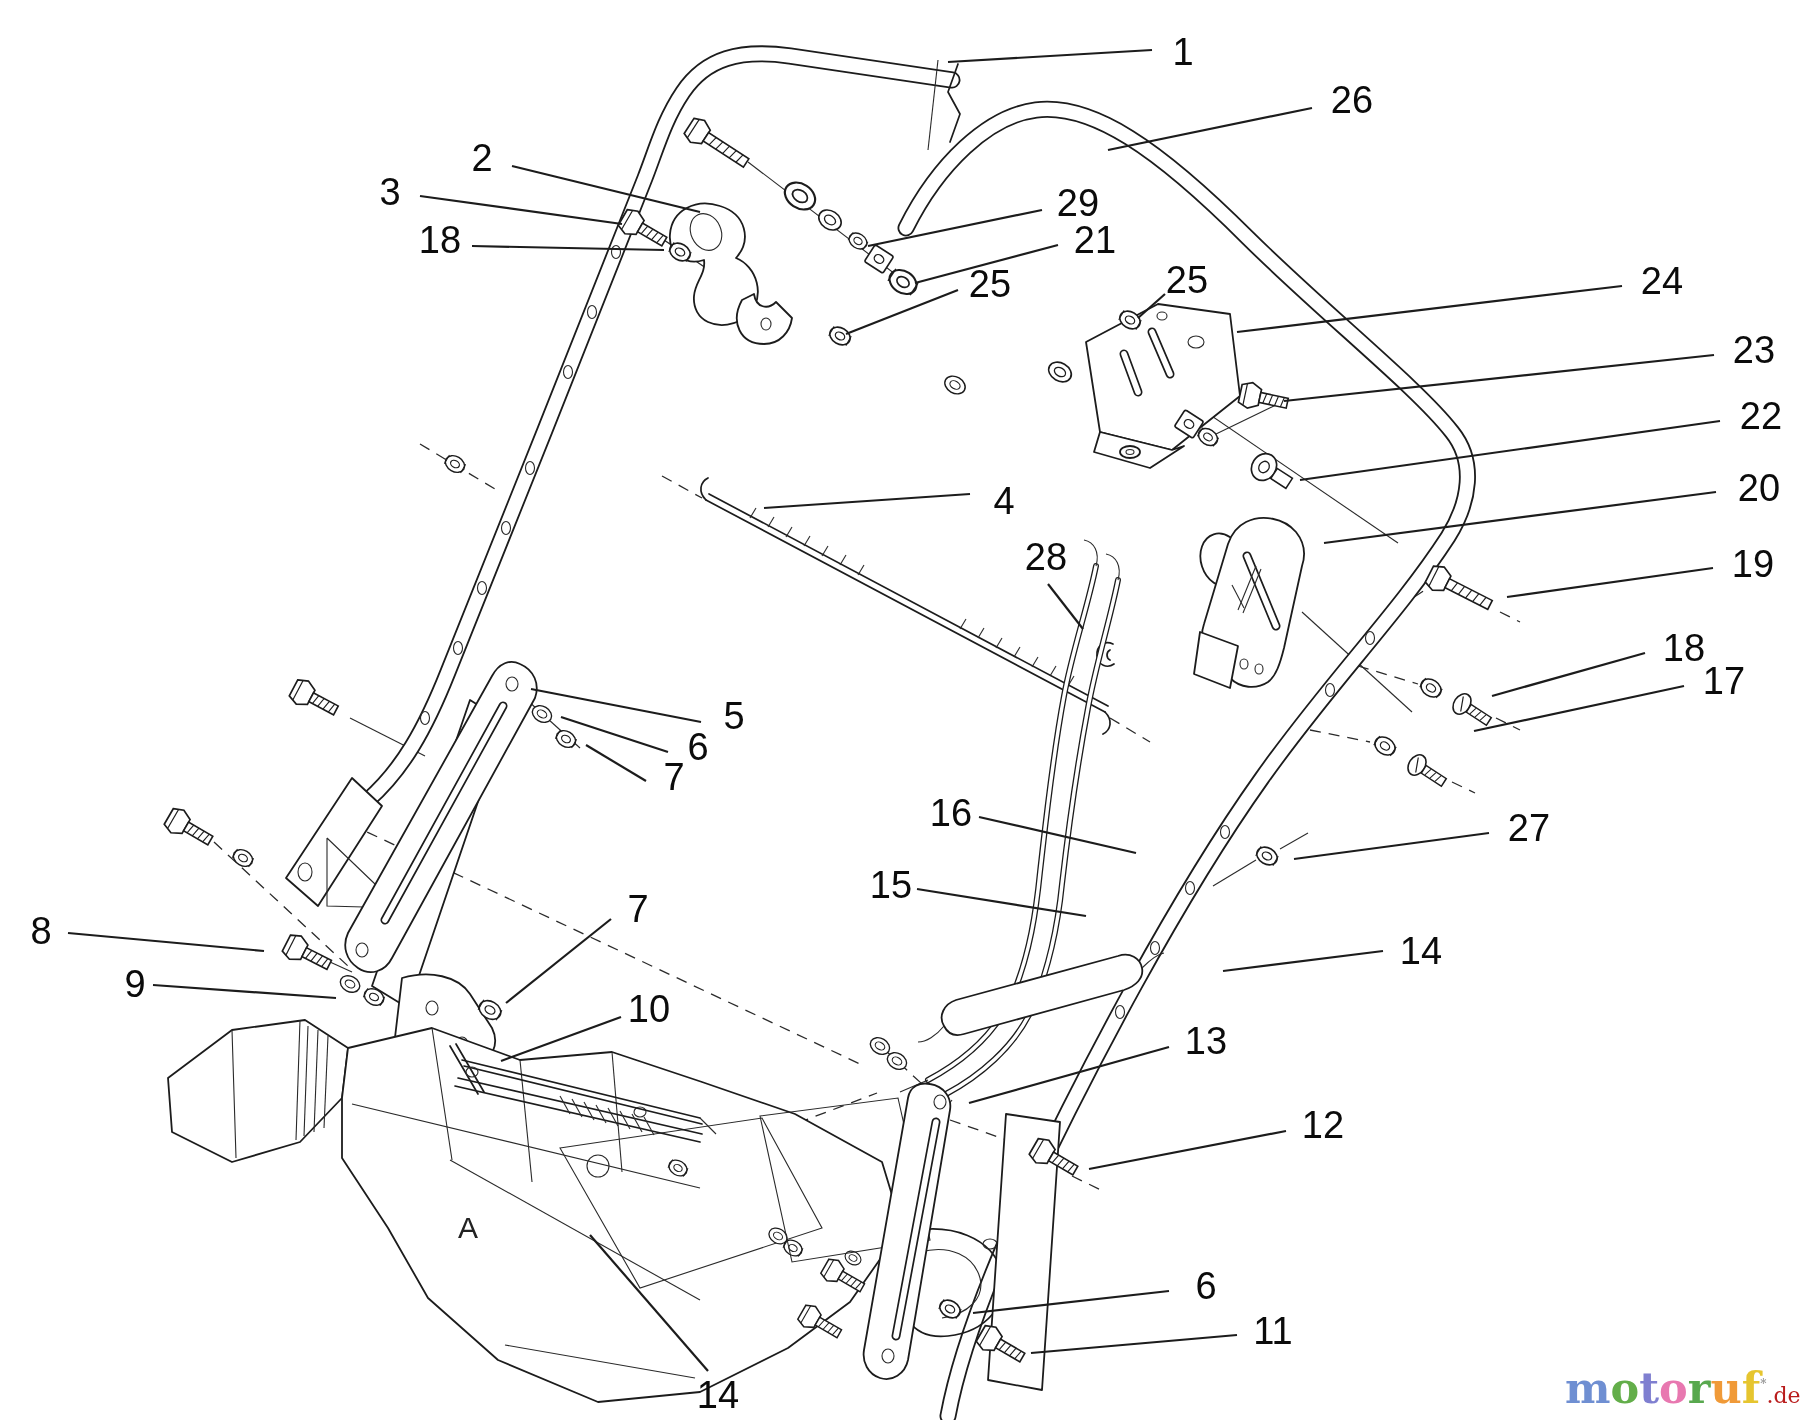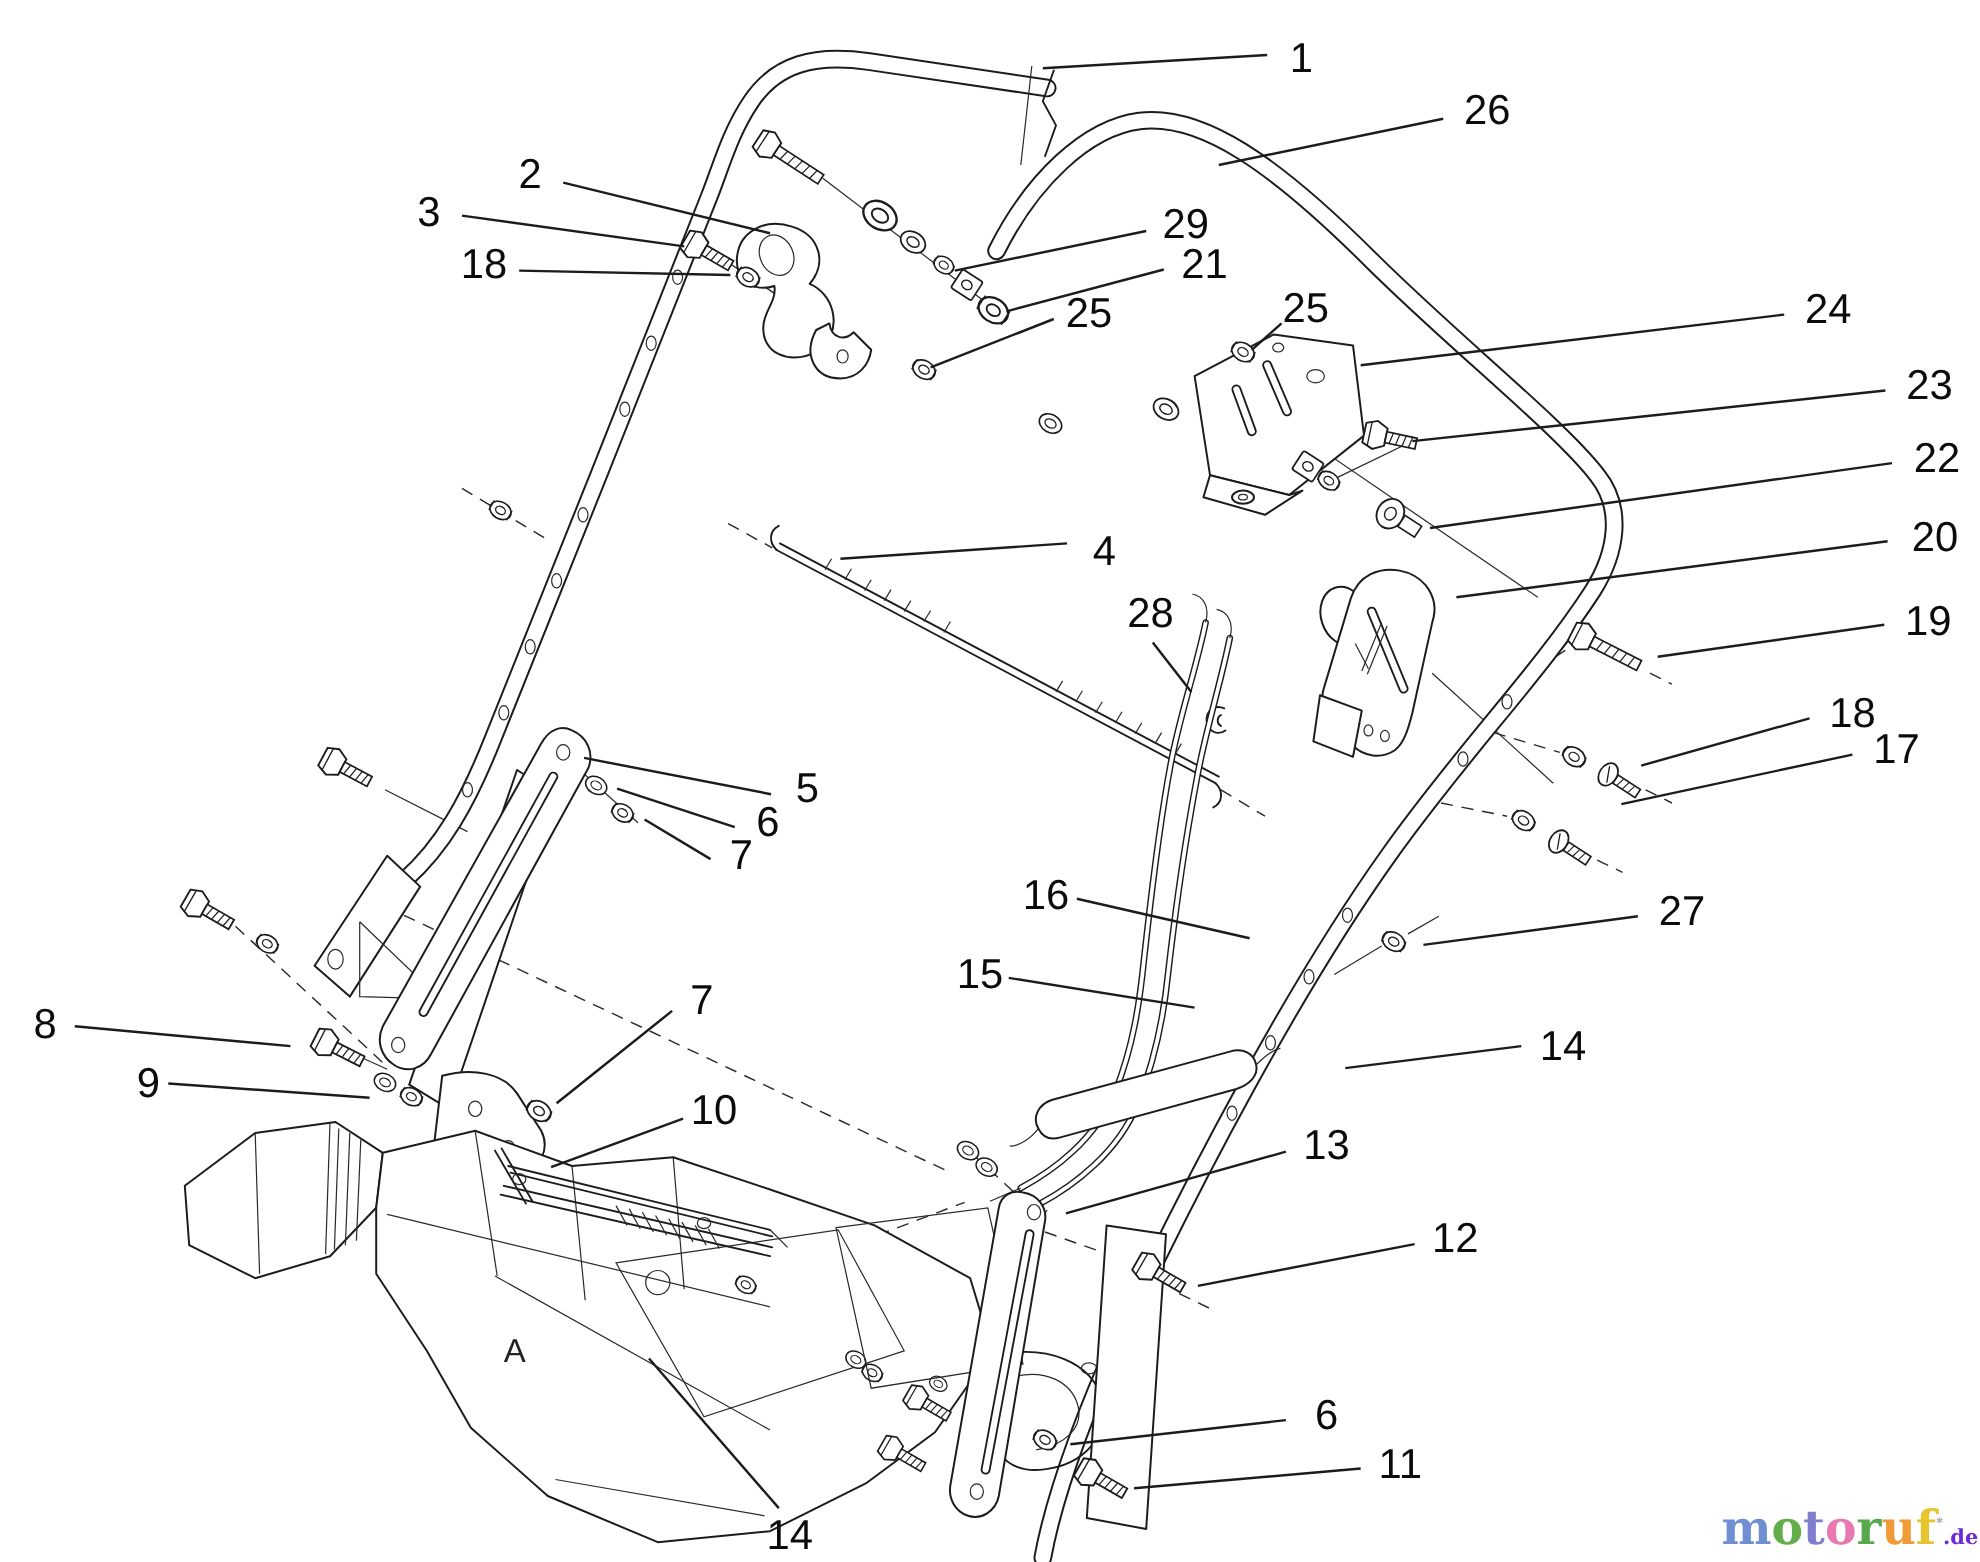--- a/index.html
+++ b/index.html
@@ -14,21 +14,21 @@
   .part{stroke:#1c1c1c;stroke-width:1.8;fill:#ffffff;stroke-linejoin:round;}
   .slot-o{stroke:#1c1c1c;stroke-width:9;fill:none;stroke-linecap:round;}
   .slot-i{stroke:#ffffff;stroke-width:5.6;fill:none;stroke-linecap:round;}
   .cab-o{stroke:#1c1c1c;stroke-width:6;fill:none;stroke-linecap:round;}
   .cab-i{stroke:#ffffff;stroke-width:3.4;fill:none;stroke-linecap:round;}
   .callout-text{font-family:"Liberation Sans",sans-serif;font-size:38px;fill:#0b0b0b;}
   .deck-letter{font-family:"Liberation Sans",sans-serif;font-size:30px;fill:#222;}
   #logo{position:absolute;left:1565px;top:1360px;width:230px;height:52px;
         font-family:"DejaVu Serif", serif;font-weight:bold;font-size:43px;
         letter-spacing:0px;white-space:nowrap;line-height:48px;}
-  #logo .tld{font-size:19px;font-weight:bold;color:#6d28d9;}
+  #logo .tld{font-size:22px;font-weight:normal;color:#b91c1c;}
   #logo .mark{font-size:12px;color:#9a9a9a;vertical-align:super;}
 </style>
 </head>
 <body>
 
 <div id="stage">
 <svg width="1800" height="1420" viewBox="0 0 1800 1420">
 
   <defs>
     <g id="bolt">

